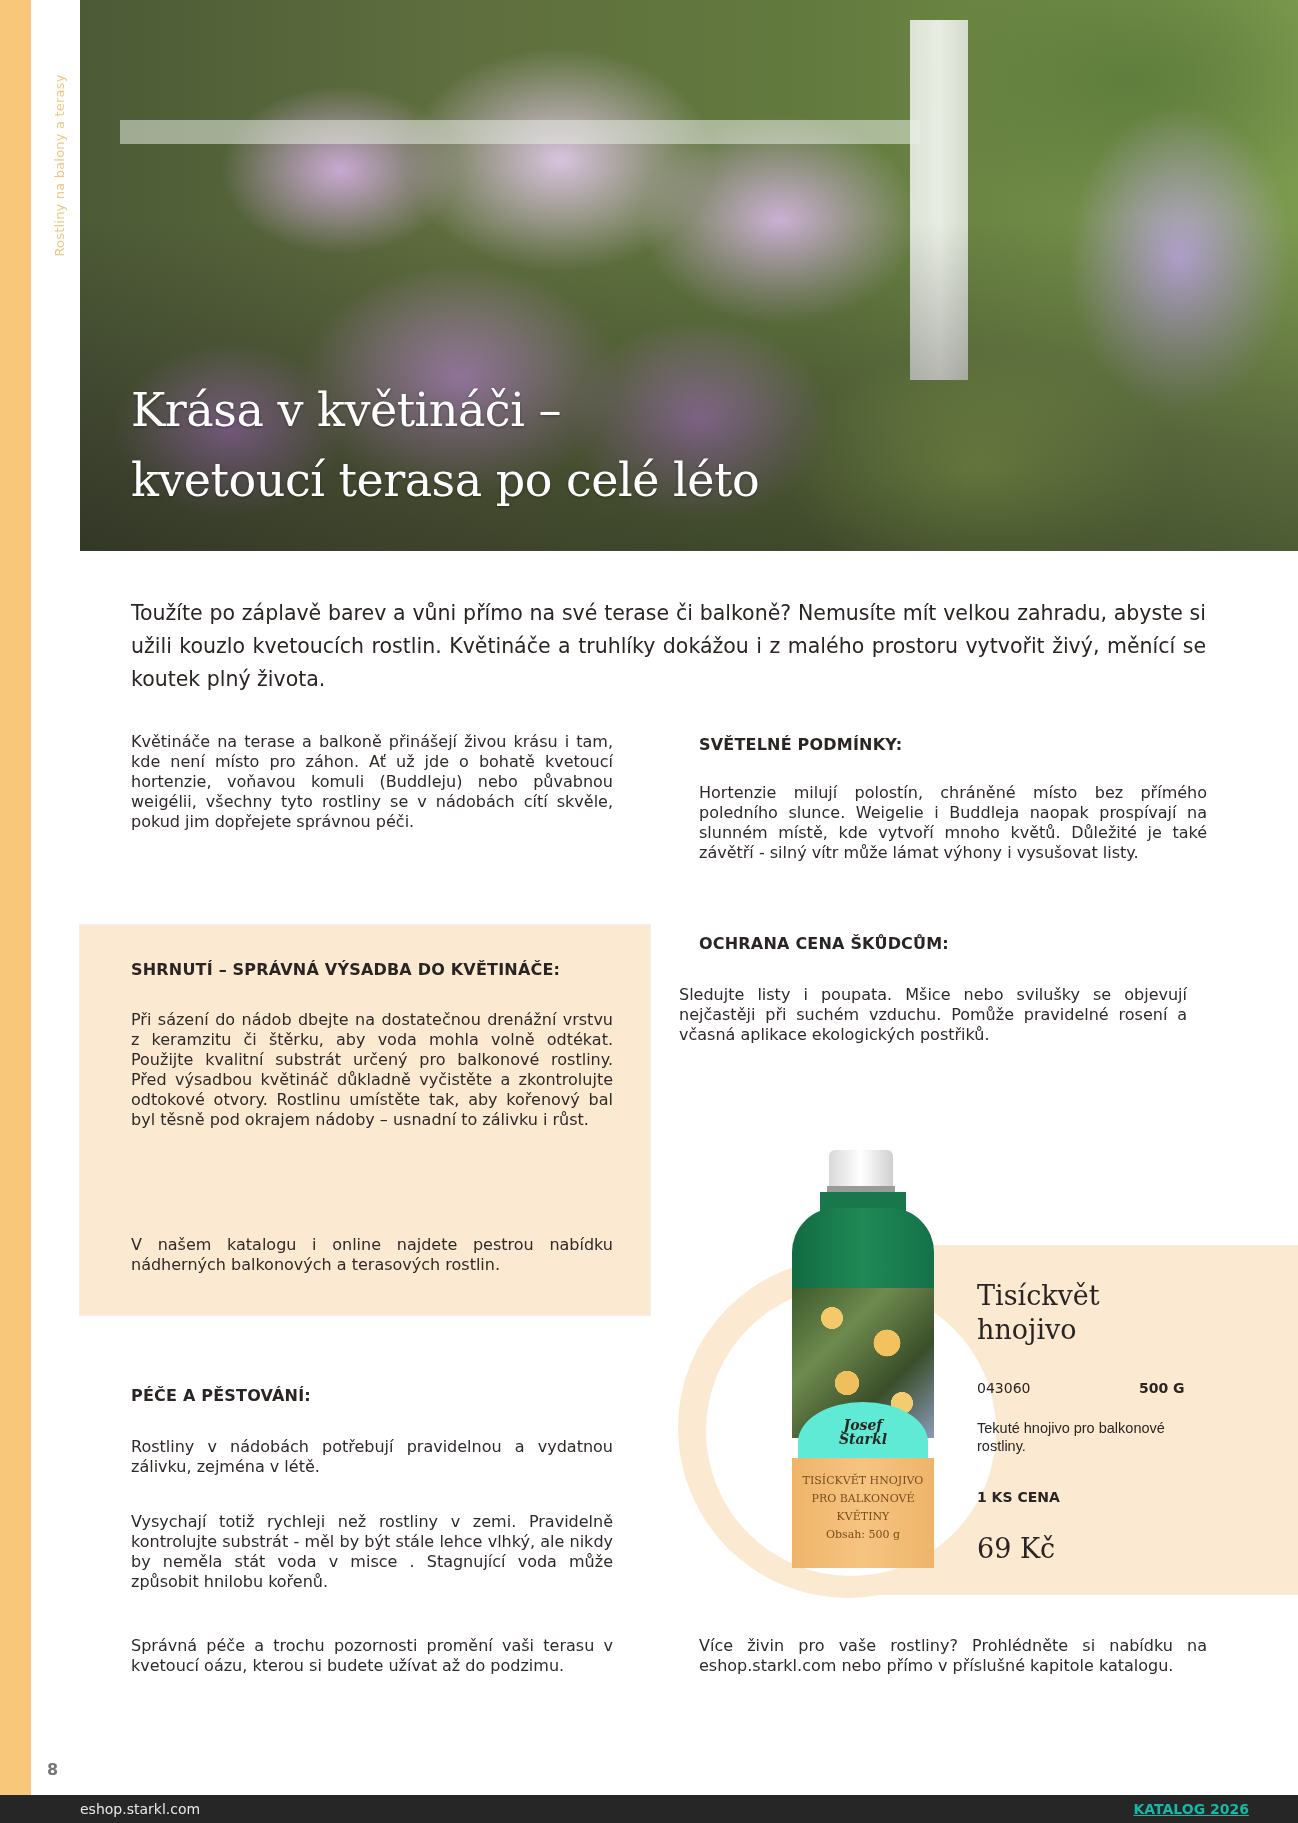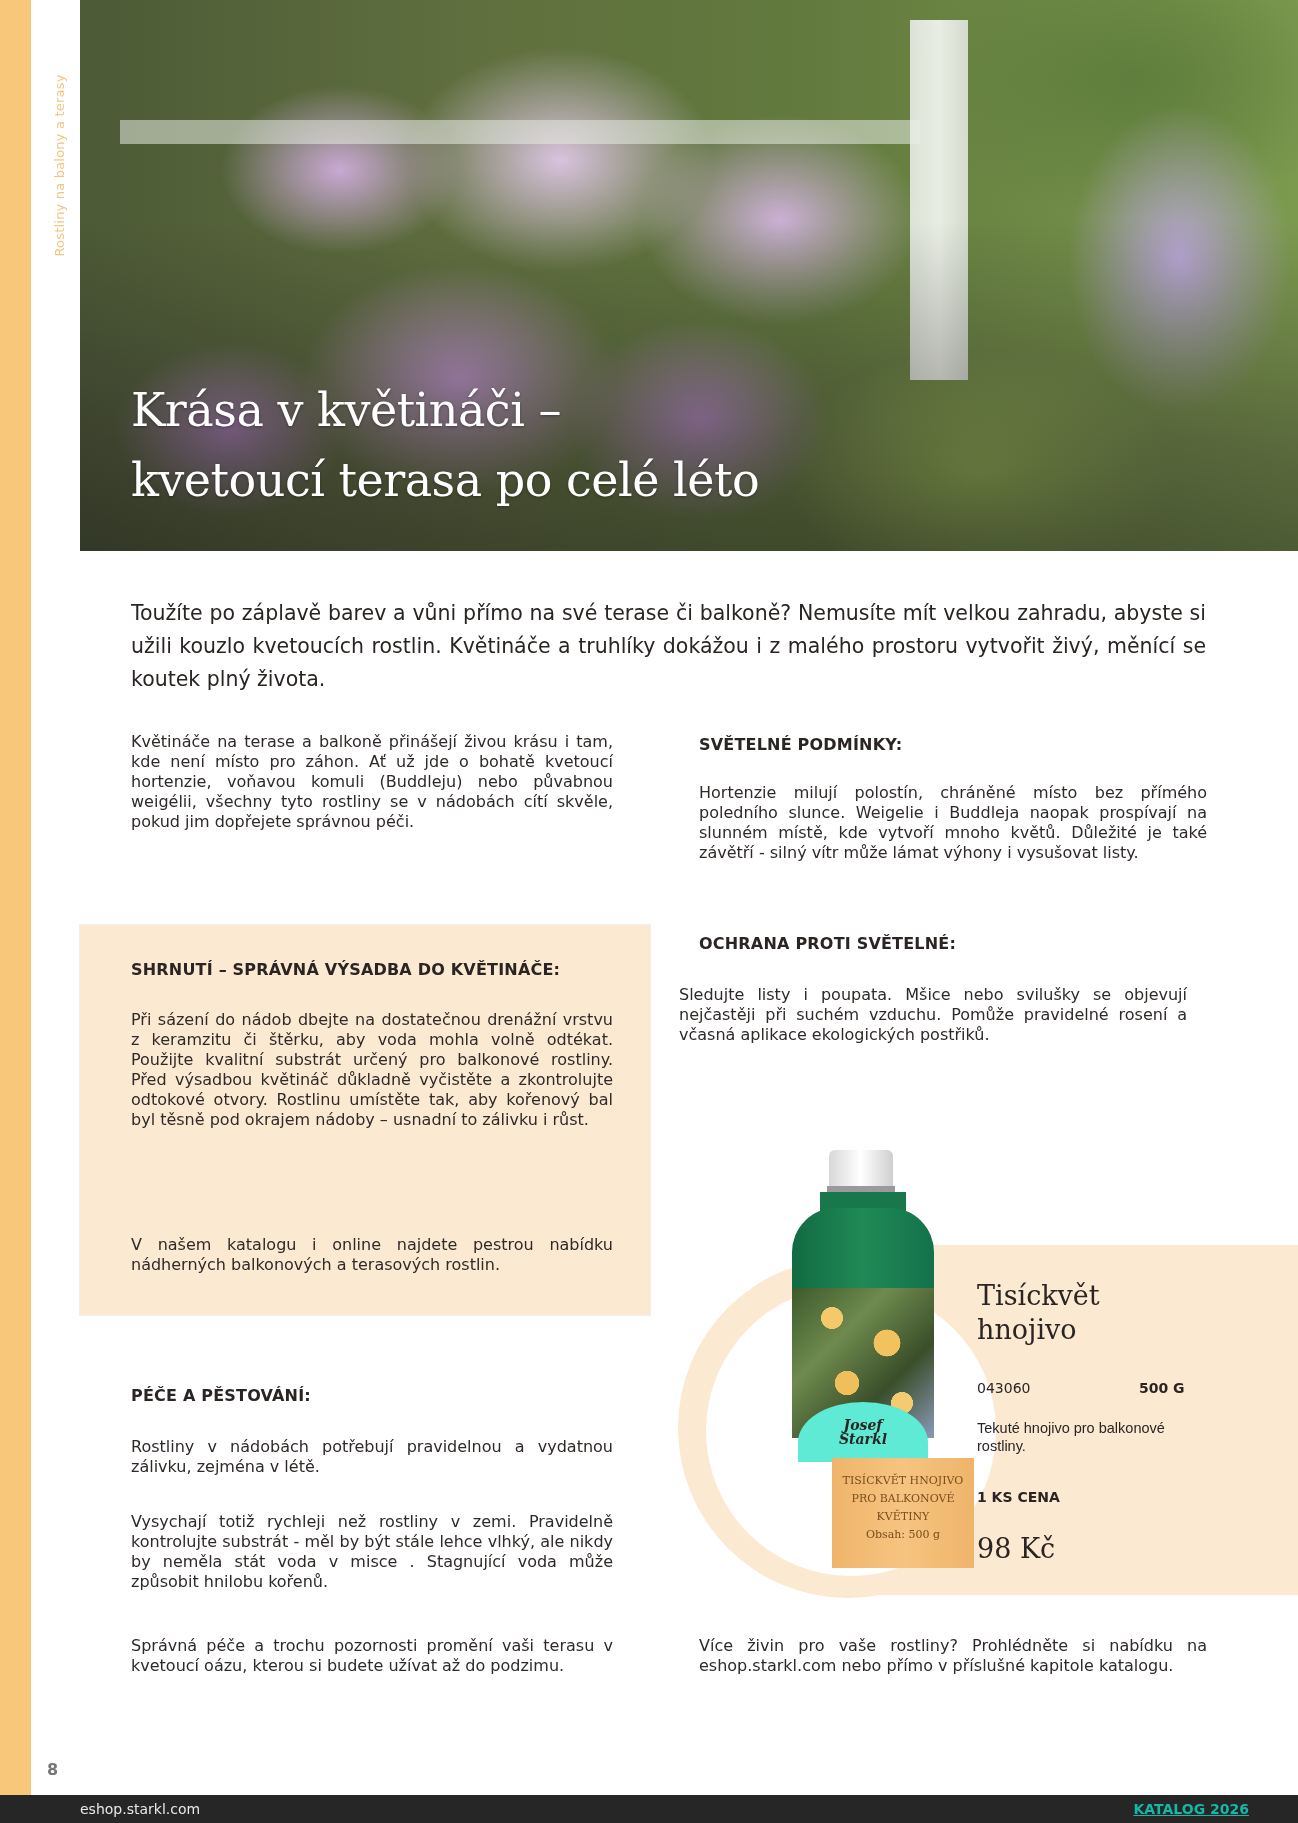--- a/index.html
+++ b/index.html
@@ -94,21 +94,21 @@
       linear-gradient(135deg,#3d5a2c,#6e8a4e,#3a4e2a,#8a9ab8);
   }
   .bottle-logo {
     position: absolute; left: 6px; top: 252px; width: 130px; height: 60px;
     background: #5eead4; border-radius: 65px 65px 0 0 / 40px 40px 0 0;
     display: flex; align-items: center; justify-content: center;
   }
   .bottle-logo span { font-family: "DejaVu Serif", serif; font-style: italic; font-weight: bold; font-size: 14px; line-height: 14px; color: #2a2523; text-align: center; }
   .bottle-label-bottom {
     position: absolute; left: 0; top: 308px; width: 142px; height: 110px; background: linear-gradient(90deg,#efb46a,#f6c481,#efb46a);
-    display: flex; flex-direction: column; align-items: center; padding-top: 14px; margin-left: 40px;
+    display: flex; flex-direction: column; align-items: center; padding-top: 14px;
   }
   .bottle-label-bottom span { font-family: "DejaVu Serif", serif; font-size: 11px; line-height: 18px; color: #7a4d1d; white-space: nowrap; }
 
   .product-name { position: absolute; left: 977px; top: 1279px; font-family: "DejaVu Serif", serif; font-size: 27px; line-height: 34px; color: #2a2523; }
   .product-code { position: absolute; left: 977px; top: 1380px; font-size: 14px; font-weight: normal; color: #2a2523; }
   .product-weight { position: absolute; left: 1139px; top: 1380px; font-size: 14px; font-weight: bold; color: #2a2523; }
   .product-desc { position: absolute; left: 977px; top: 1419px; width: 240px; font-family: "Liberation Sans", sans-serif; font-size: 14.5px; line-height: 18px; color: #2a2523; }
   .product-price-label { position: absolute; left: 977px; top: 1489px; font-size: 14px; font-weight: bold; color: #2a2523; }
   .product-price { position: absolute; left: 977px; top: 1533px; font-family: "DejaVu Serif", serif; font-size: 27px; color: #2a2523; }
 
@@ -149,21 +149,21 @@
 </div>
 
 <div class="care-title h-small">PÉČE A PĚSTOVÁNÍ:</div>
 <p class="care-p1 body-text">Rostliny v nádobách potřebují pravidelnou a vydatnou zálivku, zejména v létě.</p>
 <p class="care-p2 body-text">Vysychají totiž rychleji než rostliny v zemi. Pravidelně kontrolujte substrát - měl by být stále lehce vlhký, ale nikdy by neměla stát voda v misce . Stagnující voda může způsobit hnilobu kořenů.</p>
 <p class="care-p3 body-text">Správná péče a trochu pozornosti promění vaši terasu v kvetoucí oázu, kterou si budete užívat až do podzimu.</p>
 
 <div class="light-title h-small">SVĚTELNÉ PODMÍNKY:</div>
 <p class="light-p body-text">Hortenzie milují polostín, chráněné místo bez přímého poledního slunce. Weigelie i Buddleja naopak prospívají na slunném místě, kde vytvoří mnoho květů. Důležité je také závětří - silný vítr může lámat výhony i vysušovat listy.</p>
 
-<div class="pest-title h-small">OCHRANA PROTI SVĚTELNÉ:</div>
+<div class="pest-title h-small">OCHRANA CENA ŠKŮDCŮM:</div>
 <p class="pest-p body-text">Sledujte listy i poupata. Mšice nebo svilušky se objevují nejčastěji při suchém vzduchu. Pomůže pravidelné rosení a včasná aplikace ekologických postřiků.</p>
 
 <div class="product-bg"></div>
 <div class="product-circle-ring"></div>
 <div class="product-circle-inner"></div>
 
 <div class="bottle">
   <div class="bottle-cap"></div>
   <div class="bottle-cap-ring"></div>
   <div class="bottle-neck"></div>
@@ -184,21 +184,21 @@
 </div>
 
 <div class="product-name">
   <div>Tisíckvět</div>
   <div>hnojivo</div>
 </div>
 <div class="product-code">043060</div>
 <div class="product-weight">500 G</div>
 <div class="product-desc">Tekuté hnojivo pro balkonové rostliny.</div>
 <div class="product-price-label">1 KS CENA</div>
-<div class="product-price">98 Kč</div>
+<div class="product-price">69 Kč</div>
 
 <p class="more-p body-text">Více živin pro vaše rostliny? Prohlédněte si nabídku na eshop.starkl.com nebo přímo v příslušné kapitole katalogu.</p>
 
 <div class="page-number">8</div>
 
 <div class="footer">
   <span class="footer-url">eshop.starkl.com</span>
   <span class="footer-catalog">KATALOG 2026</span>
 </div>
 

